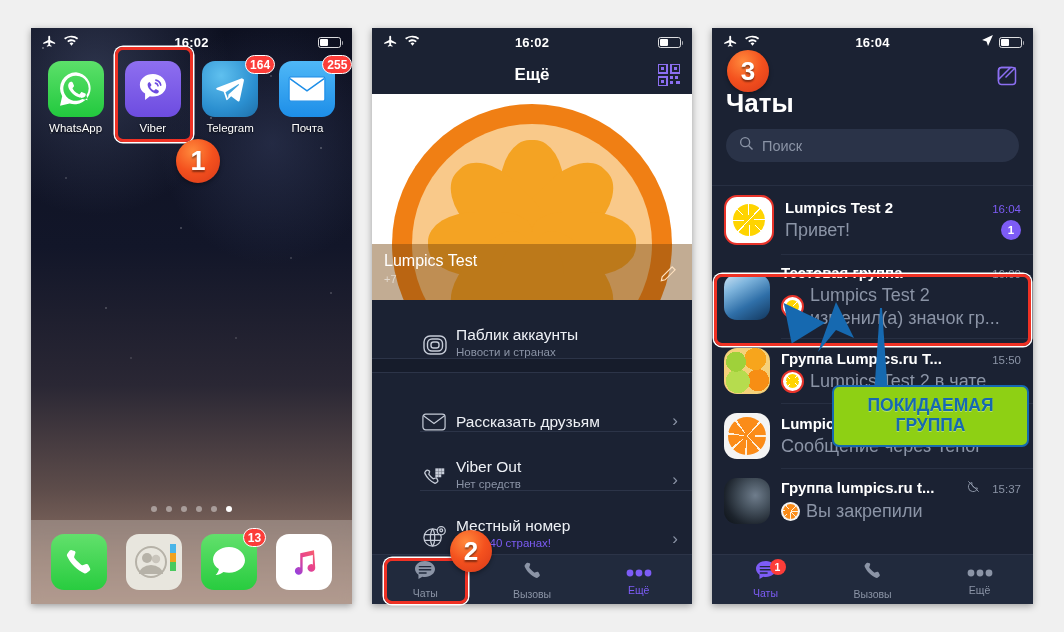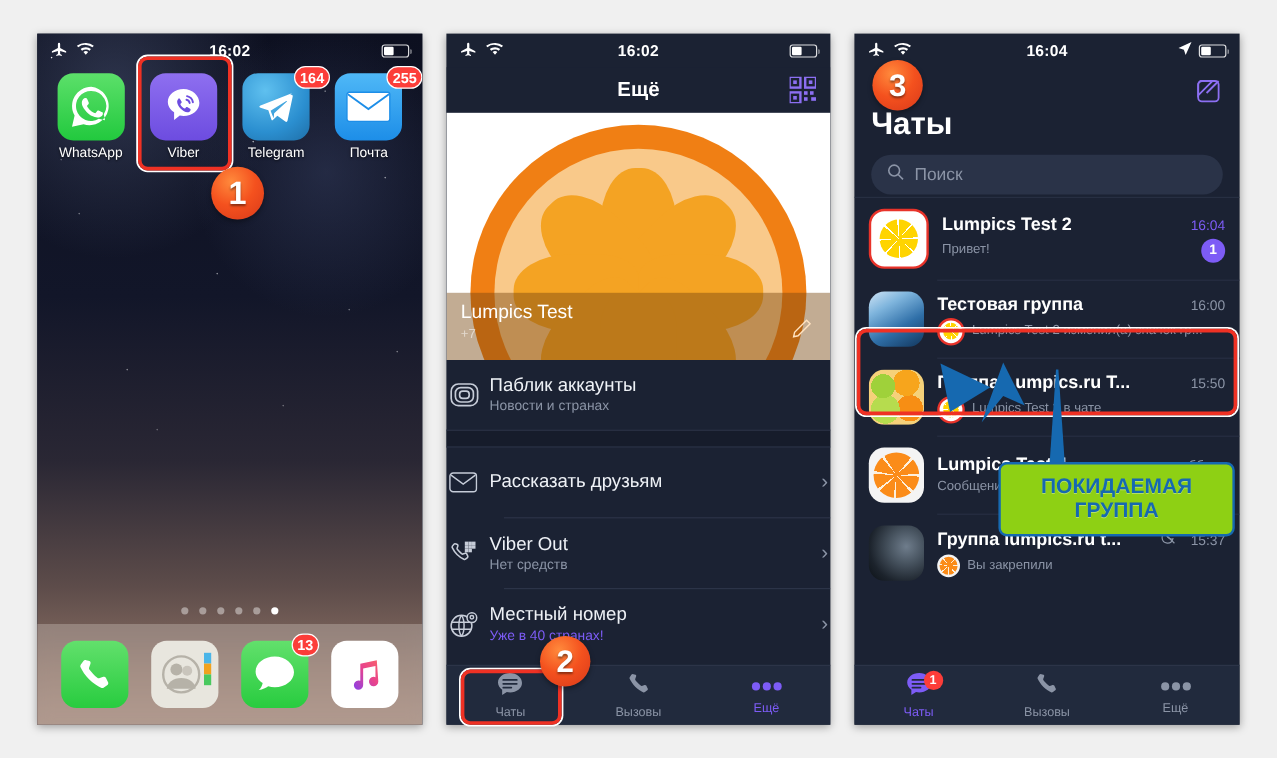--- a/index.html
+++ b/index.html
@@ -114,22 +114,22 @@
        background:#f4a323;transform-origin:50% 100%;border-radius:46% 46% 30% 30%;}
   .hero .overlay{
     position:absolute;left:0;right:0;bottom:0;height:56px;
     background:rgba(120,70,15,.45);
     display:flex;align-items:flex-start;padding:8px 12px;box-sizing:border-box;
   }
   .hero .hname{color:#fff;font-size:16px;}
   .hero .hsub{color:rgba(255,255,255,.55);font-size:11px;margin-top:3px;}
   .hero .pencil{position:absolute;right:14px;bottom:16px;width:20px;height:20px;}
   .mrow{
-    display:flex;align-items:center;padding:0 2px;box-sizing:border-box;
-    height:58px;position:relative;
+    display:flex;align-items:flex-end;padding:0 14px;box-sizing:border-box;
+    height:58px;position:relative;margin-left:36px;
   }
   .mrow .mico{width:34px;flex:0 0 34px;display:flex;align-items:center;justify-content:flex-start;}
   .mrow .mtxt{flex:1;}
   .mrow .mt1{color:#eef1f6;font-size:15.5px;}
   .mrow .mt2{color:#8b94a6;font-size:11.5px;margin-top:2px;}
   .mrow .chev{color:#8b94a6;font-size:17px;font-weight:300;margin-left:8px;}
   .sep{height:1px;background:#2c3448;margin-left:48px;}
   .gap{height:13px;background:#161c2b;border-top:1px solid #2c3448;border-bottom:1px solid #2c3448;}
 
   
@@ -159,21 +159,21 @@
     display:flex;align-items:center;padding:9px 12px;box-sizing:border-box;
     gap:11px;position:relative;min-height:60px;
   }
   .chat .av{width:46px;height:46px;border-radius:13px;flex:0 0 46px;overflow:hidden;position:relative;}
   .chat .body{flex:1;min-width:0;}
   .chat .r1{display:flex;align-items:baseline;gap:6px;}
   .chat .cn{color:#fff;font-size:15px;font-weight:bold;white-space:nowrap;overflow:hidden;text-overflow:ellipsis;}
   .chat .ct{margin-left:auto;font-size:11.5px;color:#8b94a6;white-space:nowrap;}
   .chat .ct.vio{color:#7d5cf6;}
   .chat .r2{display:flex;align-items:center;gap:6px;margin-top:3px;}
-  .chat .cm{color:#8b94a6;font-size:11px;white-space:nowrap;overflow:hidden;text-overflow:ellipsis;line-height:1.25;}
+  .chat .cm{color:#8b94a6;font-size:18px;white-space:nowrap;overflow:hidden;text-overflow:ellipsis;line-height:1.25;}
   .chat .unread{
     margin-left:auto;min-width:20px;height:20px;border-radius:10px;background:#7d5cf6;
     color:#fff;font-size:11.5px;font-weight:bold;display:flex;align-items:center;justify-content:center;padding:0 5px;box-sizing:border-box;
   }
   .chat .mini{width:19px;height:19px;border-radius:50%;flex:0 0 19px;overflow:hidden;}
   .csep{height:1px;background:#272f42;margin-left:69px;}
 
   
   .lemon{background:#fff;border:2.5px solid #e8332a;border-radius:50%;position:relative;}
   .lemon::after{content:"";position:absolute;left:15%;top:15%;right:15%;bottom:15%;border-radius:50%;
@@ -561,21 +561,21 @@
     <div class="search">
       <span>
         <svg width="15" height="15" viewBox="0 0 20 20" fill="none" stroke="#8b94a6" stroke-width="1.8">
             <circle cx="8.2" cy="8.2" r="6"></circle>
             <path d="M12.6 12.6L18 18"></path>
           </svg>
       </span>
       <span class="sp">Поиск</span>
     </div>
 
-    <div style="margin-top:2px;border-top:1px solid #272f42;">
+    <div style="margin-top:23px;border-top:1px solid #272f42;">
 
       <div class="chat">
         <div class="av lemon"></div>
         <div class="body">
           <div class="r1">
             <span class="cn">Lumpics Test 2</span>
             <span class="ct vio">16:04</span>
           </div>
           <div class="r2">
             <span class="cm">Привет!</span>

